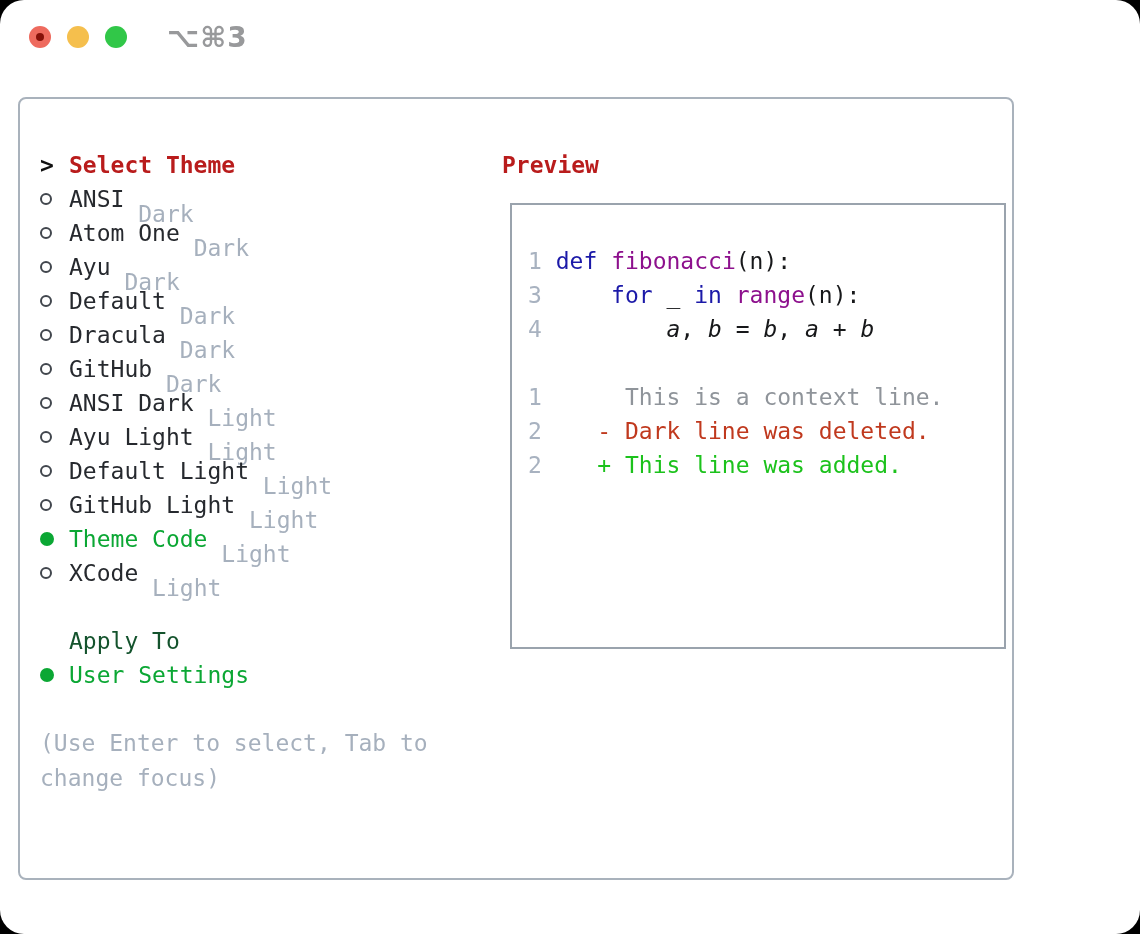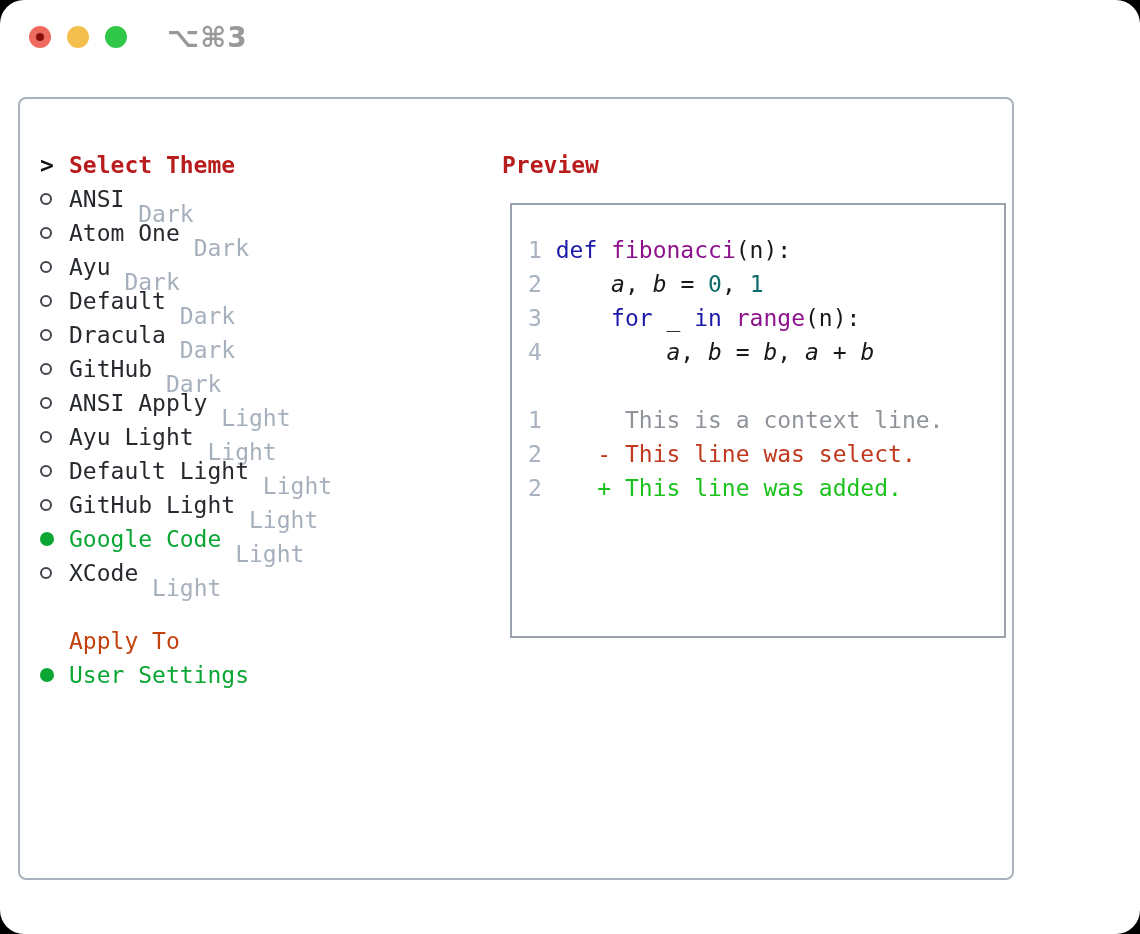--- a/index.html
+++ b/index.html
@@ -28,29 +28,29 @@
   .left-col{position:absolute;left:20px;top:49px;font-size:23px;line-height:34px;}
   .row{display:flex;height:34px;align-items:center;white-space:pre;}
   .marker{width:29px;flex:none;display:flex;align-items:center;}
   .prompt{font-weight:bold;color:#111;}
   .circle{width:12px;height:12px;border:2px solid #41464d;border-radius:50%;box-sizing:border-box;}
   .circle.on{border-color:var(--c-green-sel);background:var(--c-green-sel);width:14px;height:14px;}
   .item-label{color:var(--c-text-dark);}
   .item-label.selected{color:var(--c-green-sel);}
   .item-tag{color:var(--c-tag-gray);margin-top:30px;}
   .bold{font-weight:bold;color:#b91c1c;}
-  .apply-title{color:#c2410c;}
+  .apply-title{color:#14532d;}
   .spacer34{height:34px;}
   .help{color:var(--c-help-gray);width:440px;white-space:normal;line-height:34.5px;margin-top:34px;}
   
   .preview-title{position:absolute;left:482px;top:49px;font-size:23px;line-height:34px;}
   .preview-box{
     position:absolute;left:490px;top:104px;width:476px;height:403px;
     border:2px solid var(--c-box-border);background:#fff;box-sizing:content-box;
-    padding:28px 0 0 16px;overflow:hidden;font-size:23px;line-height:34px;
+    padding:39px 0 0 16px;overflow:hidden;font-size:23px;line-height:34px;
   }
   .pline{white-space:pre;height:34px;}
   .lnum{color:var(--c-lnum);display:inline-block;min-width:1ch;}
   .tok-kwd{color:var(--c-kwd);}
   .tok-fun{color:var(--c-fun);}
   .tok-lit{color:var(--c-lit);}
   .tok-pln{color:var(--c-pln);}
   .tok-var{color:var(--c-pln);font-style:italic;}
   .d-context{color:var(--c-context);}
   .d-deleted{color:var(--c-red-del);}
@@ -76,46 +76,46 @@
       <div class="row">
         <span class="marker prompt">&gt;</span><span class="bold">Select Theme</span>
       </div>
       <div id="theme-list">
           <div class="row"><span class="marker"><span class="circle"></span></span><span class="item-label">ANSI</span><span class="item-tag"> Dark</span></div>
           <div class="row"><span class="marker"><span class="circle"></span></span><span class="item-label">Atom One</span><span class="item-tag"> Dark</span></div>
           <div class="row"><span class="marker"><span class="circle"></span></span><span class="item-label">Ayu</span><span class="item-tag"> Dark</span></div>
           <div class="row"><span class="marker"><span class="circle"></span></span><span class="item-label">Default</span><span class="item-tag"> Dark</span></div>
           <div class="row"><span class="marker"><span class="circle"></span></span><span class="item-label">Dracula</span><span class="item-tag"> Dark</span></div>
           <div class="row"><span class="marker"><span class="circle"></span></span><span class="item-label">GitHub</span><span class="item-tag"> Dark</span></div>
-          <div class="row"><span class="marker"><span class="circle"></span></span><span class="item-label">ANSI Apply</span><span class="item-tag"> Light</span></div>
+          <div class="row"><span class="marker"><span class="circle"></span></span><span class="item-label">ANSI Dark</span><span class="item-tag"> Light</span></div>
           <div class="row"><span class="marker"><span class="circle"></span></span><span class="item-label">Ayu Light</span><span class="item-tag"> Light</span></div>
           <div class="row"><span class="marker"><span class="circle"></span></span><span class="item-label">Default Light</span><span class="item-tag"> Light</span></div>
           <div class="row"><span class="marker"><span class="circle"></span></span><span class="item-label">GitHub Light</span><span class="item-tag"> Light</span></div>
-          <div class="row"><span class="marker"><span class="circle on"></span></span><span class="item-label selected">Google Code</span><span class="item-tag"> Light</span></div>
+          <div class="row"><span class="marker"><span class="circle on"></span></span><span class="item-label selected">Theme Code</span><span class="item-tag"> Light</span></div>
           <div class="row"><span class="marker"><span class="circle"></span></span><span class="item-label">XCode</span><span class="item-tag"> Light</span></div>
         </div>
       <div class="spacer34"></div>
       <div class="row">
         <span class="marker"></span><span class="apply-title">Apply To</span>
       </div>
       <div id="apply-list">
           <div class="row"><span class="marker"><span class="circle on"></span></span><span class="item-label selected">User Settings</span></div>
         </div>
+      <div class="help">(Use Enter to select, Tab to change focus)</div>
     </div>
 
     <div class="preview-title bold">Preview</div>
     <div class="preview-box">
       <div id="code-block">
           <div class="pline"><span class="lnum">1</span> <span class="tok-kwd">def</span><span class="tok-pln"> </span><span class="tok-fun">fibonacci</span><span class="tok-pln">(n):</span></div>
-          <div class="pline"><span class="lnum">2</span> <span class="tok-pln">    </span><span class="tok-var">a</span><span class="tok-pln">, </span><span class="tok-var">b</span><span class="tok-pln"> = </span><span class="tok-lit">0</span><span class="tok-pln">, </span><span class="tok-lit">1</span></div>
           <div class="pline"><span class="lnum">3</span> <span class="tok-pln">    </span><span class="tok-kwd">for</span><span class="tok-pln"> _ </span><span class="tok-kwd">in</span><span class="tok-pln"> </span><span class="tok-fun">range</span><span class="tok-pln">(n):</span></div>
           <div class="pline"><span class="lnum">4</span> <span class="tok-pln">        </span><span class="tok-var">a</span><span class="tok-pln">, </span><span class="tok-var">b</span><span class="tok-pln"> = </span><span class="tok-var">b</span><span class="tok-pln">, </span><span class="tok-var">a</span><span class="tok-pln"> + </span><span class="tok-var">b</span></div>
         </div>
       <div class="spacer34"></div>
       <div id="diff-block">
           <div class="pline"><span class="lnum">1</span><span class="d-context">      This is a context line.</span></div>
-          <div class="pline"><span class="lnum">2</span><span class="d-deleted">    - This line was select.</span></div>
+          <div class="pline"><span class="lnum">2</span><span class="d-deleted">    - Dark line was deleted.</span></div>
           <div class="pline"><span class="lnum">2</span><span class="d-added">    + This line was added.</span></div>
         </div>
     </div>
 
   </div>
 </div>
 
 </body></html>

